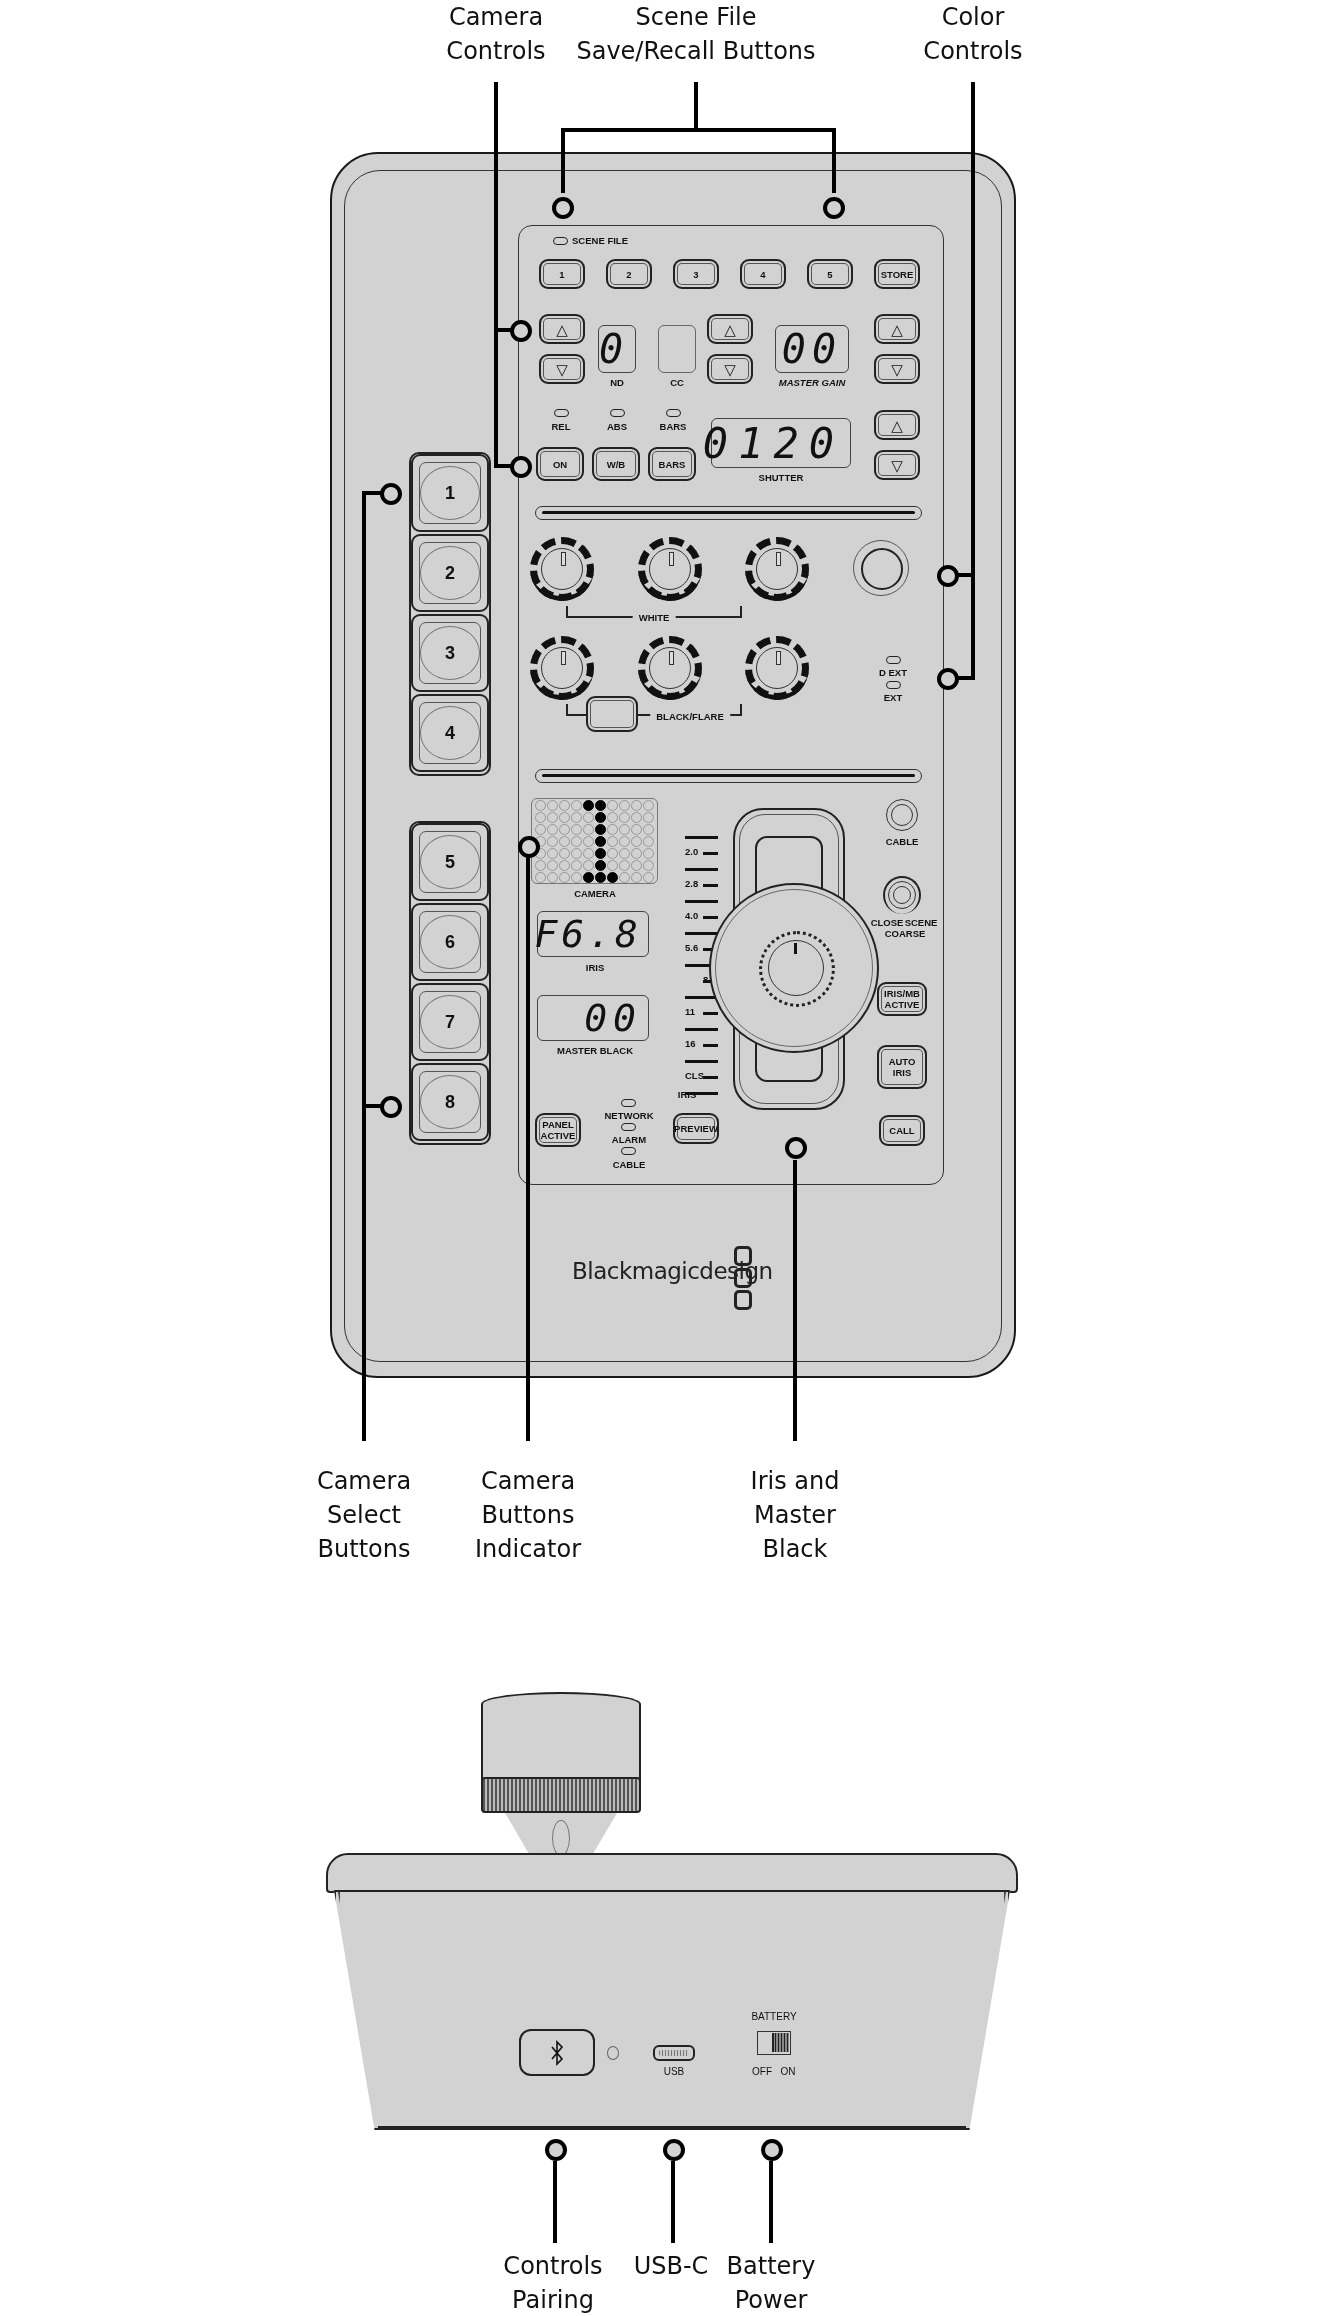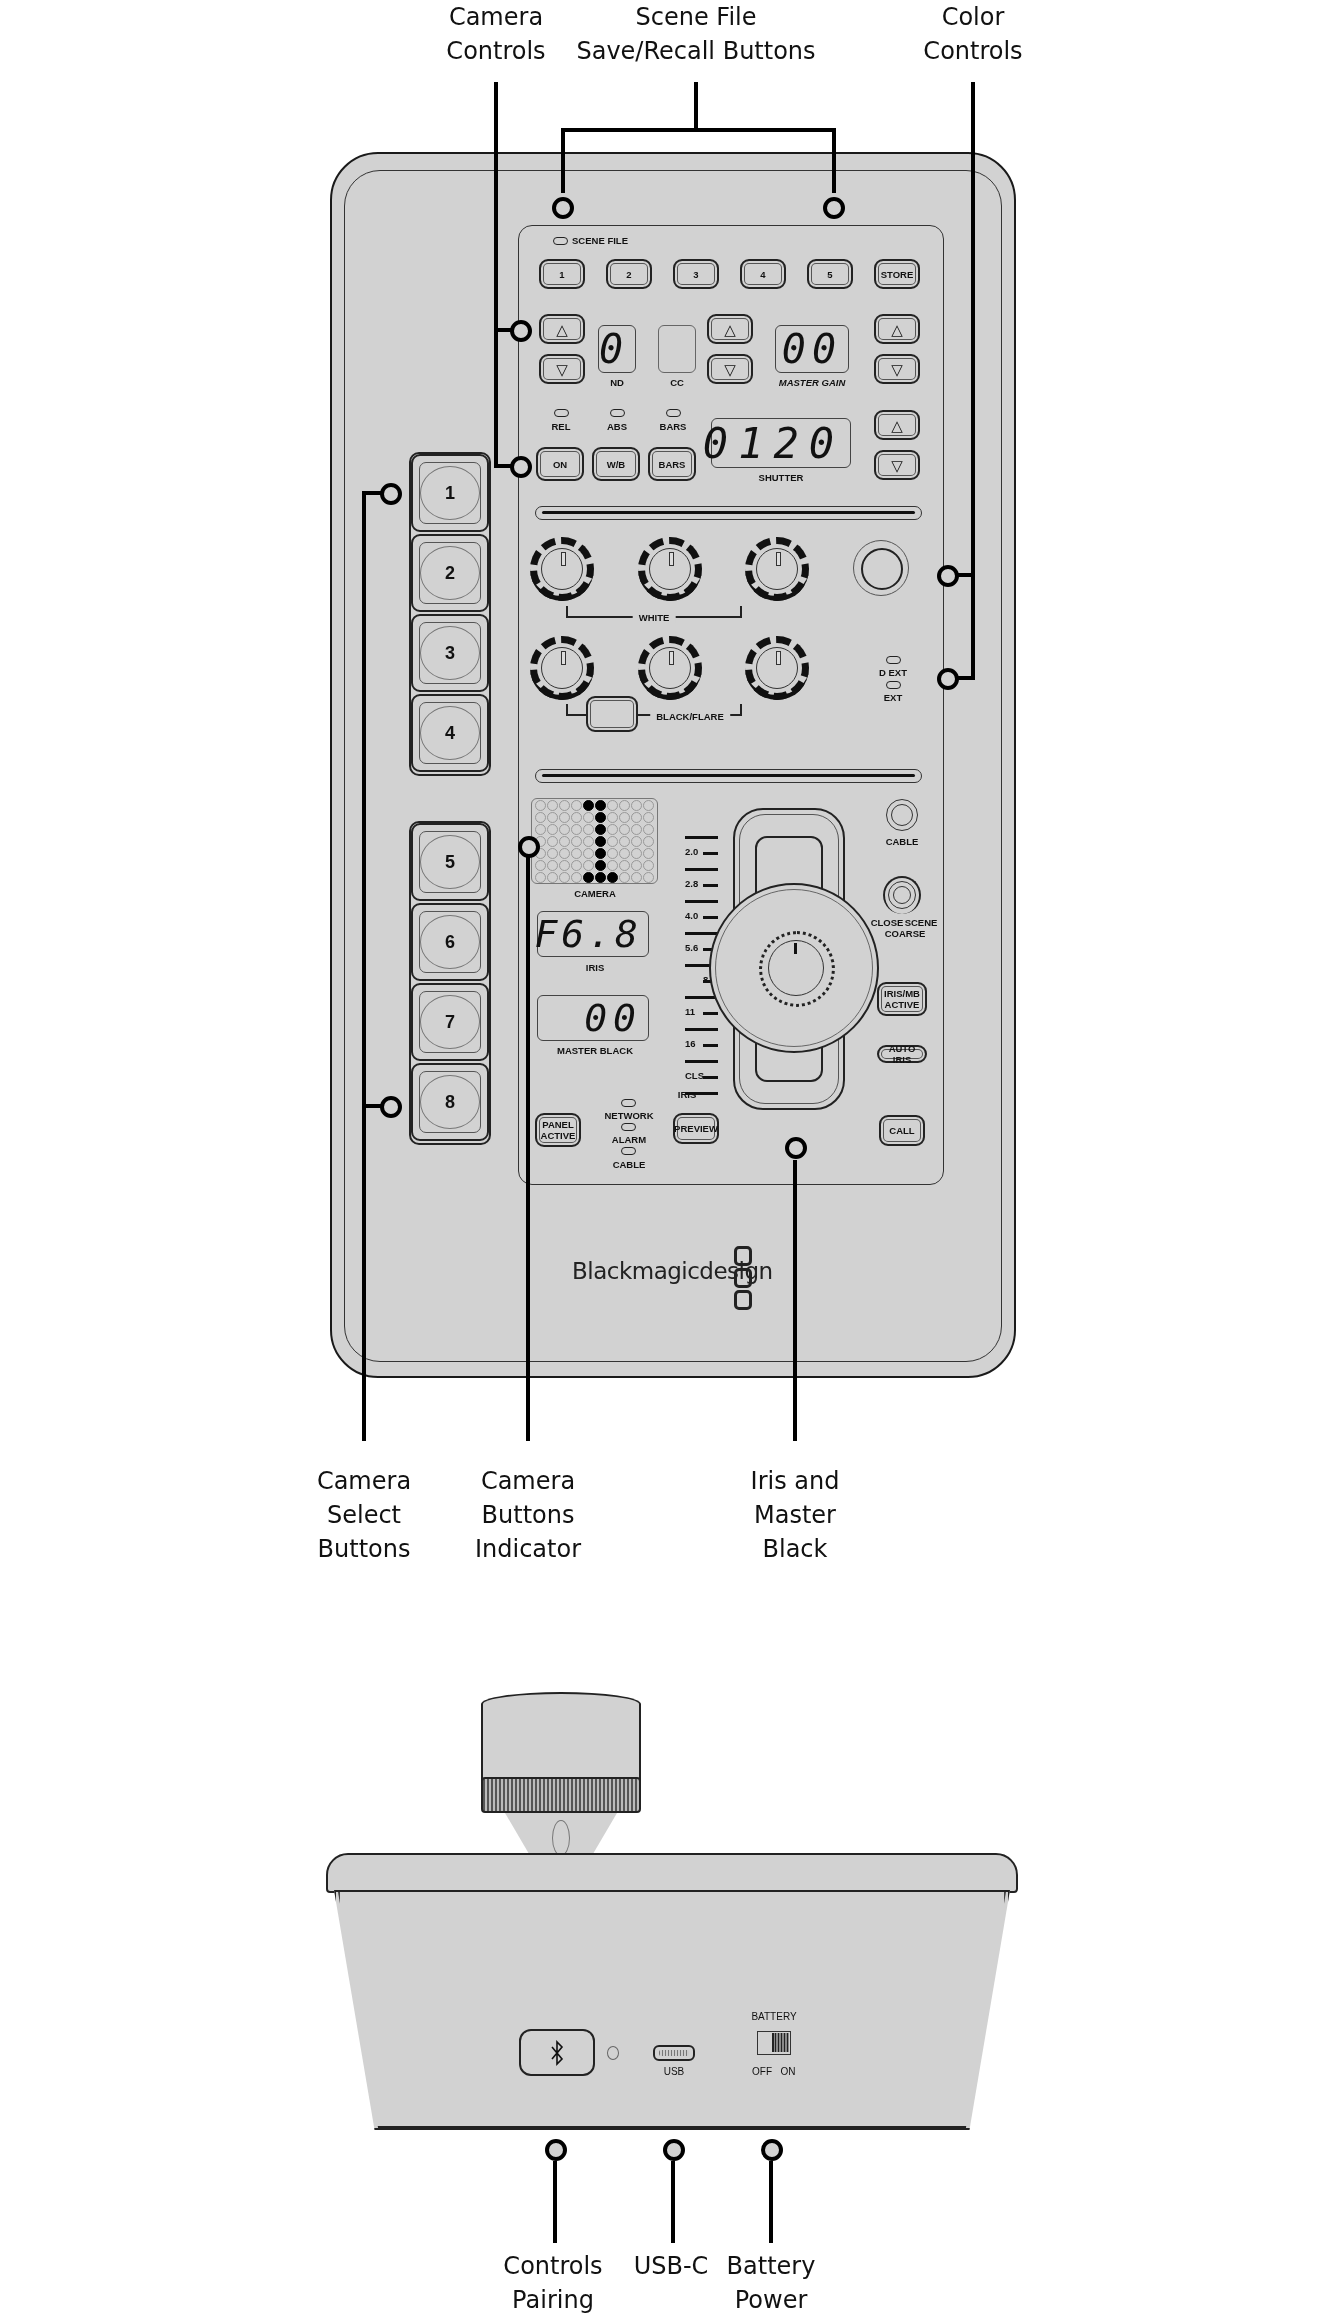--- a/index.html
+++ b/index.html
@@ -265,21 +265,21 @@
 <div class="lbl" style="left:902px;top:836px;">CABLE</div>
 <div class="abs" style="left:883px;top:876px;width:38px;height:38px;border-top:2.5px solid #222;border-left:2.5px solid #222;border-right:2.5px solid #222;border-radius:50%;box-sizing:border-box;"></div>
 <div class="abs" style="left:888px;top:881px;width:28px;height:28px;border:1.5px solid #333;border-radius:50%;box-sizing:border-box;">
   <div class="abs" style="left:4px;top:4px;right:4px;bottom:4px;border:1px solid #333;border-radius:50%;"></div>
 </div>
 <div class="lbl" style="left:887px;top:917px;">CLOSE</div>
 <div class="lbl" style="left:921px;top:917px;">SCENE</div>
 <div class="lbl" style="left:905px;top:928px;">COARSE</div>
 
 <div class="btn" style="left:877px;top:982px;width:50px;height:34px;">IRIS/MB ACTIVE</div>
-<div class="btn" style="left:877px;top:1045px;width:50px;height:18px;">AUTO IRIS</div>
+<div class="btn" style="left:877px;top:1045px;width:50px;height:44px;">AUTO IRIS</div>
 <div class="btn" style="left:879px;top:1115px;width:46px;height:31px;">CALL</div>
 
 <div class="btn" style="left:535px;top:1113px;width:46px;height:34px;">PANEL ACTIVE</div>
 <div class="led" style="left:621px;top:1099px;"></div>
 <div class="lbl" style="left:629px;top:1110px;">NETWORK</div>
 <div class="led" style="left:621px;top:1123px;"></div>
 <div class="lbl" style="left:629px;top:1134px;">ALARM</div>
 <div class="led" style="left:621px;top:1147px;"></div>
 <div class="lbl" style="left:629px;top:1159px;">CABLE</div>
 <div class="btn" style="left:673px;top:1113px;width:46px;height:31px;">PREVIEW</div>

